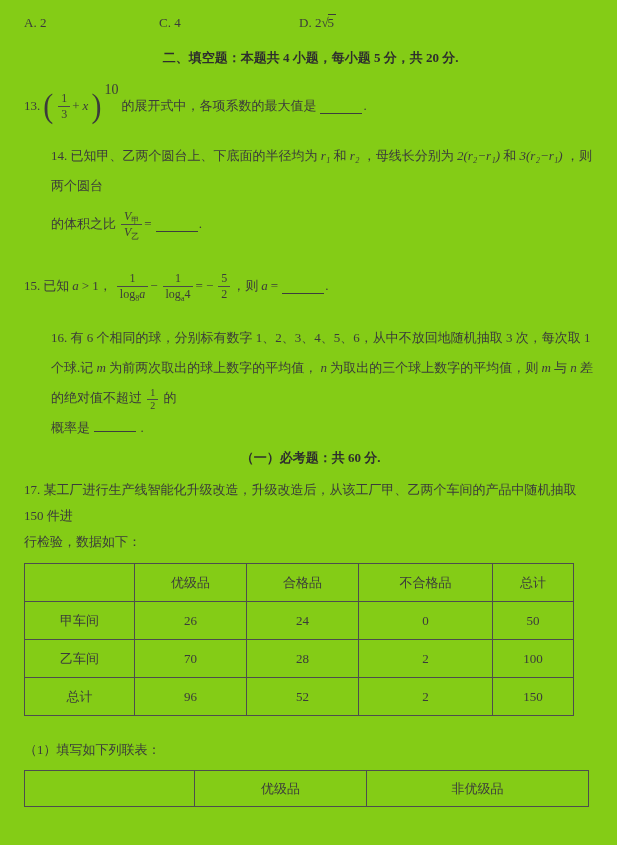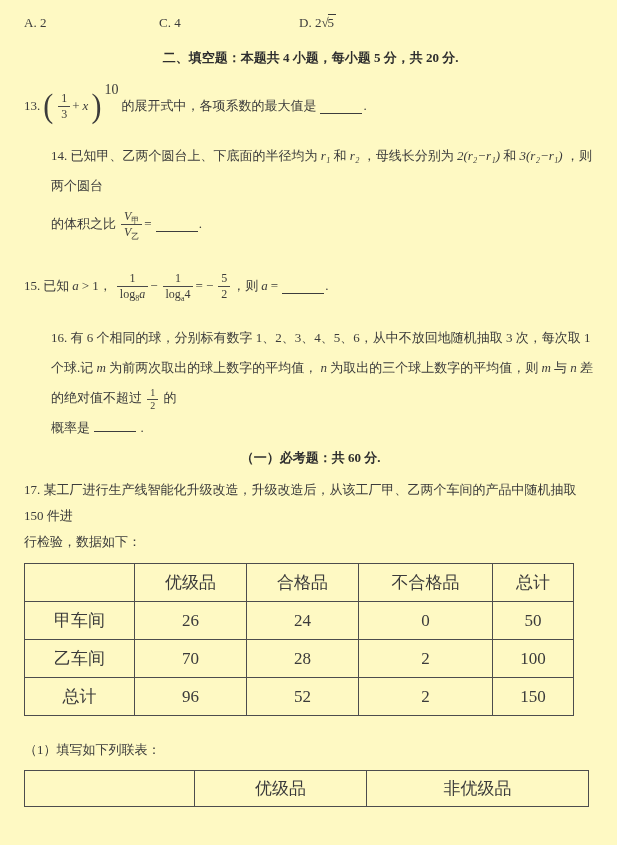--- a/index.html
+++ b/index.html
@@ -1,21 +1,21 @@
 <!DOCTYPE html>
 <html><head>
 <meta charset="utf-8">
 <style>
   html,body{margin:0;padding:0;background:#fbfbf9;}
   .page{
     position:relative;
     width:617px;height:845px;
     box-sizing:border-box;
     padding:6px 20px 0 24px;
-    background:#fef9c3;
+    background:#84cc16;
     color:#3b3b3b;
     font-family:"Liberation Serif","DejaVu Serif",serif;
     font-size:13px;
     overflow:hidden;
   }
   .opts{display:grid;grid-template-columns:135px 140px 138px 1fr;margin-top:8px;align-items:center;}
   .opt{display:inline-flex;align-items:center;}
   .h2{font-weight:bold;color:#2e2e2e;margin-top:18px;line-height:22px;text-align:center;}
   .fl{display:flex;align-items:center;flex-wrap:nowrap;}
   .fl > *{margin-right:3px;}
@@ -26,21 +26,21 @@
   .frac sub{font-size:8px;align-self:flex-end;margin-bottom:-2px;}
   .smallfrac{font-size:10px;line-height:1.2;}
   .bigp{font-size:30px;font-weight:400;line-height:1;transform:scaleY(1.12);color:#3b3b3b;}
   .exp{font-size:14px;align-self:flex-start;margin-top:-3px;}
   .mv{font-style:italic;}
   .blank{display:inline-block;width:42px;height:14px;border-bottom:1px solid #3d3d3d;vertical-align:baseline;margin:0 1px;}
   .sqrt-rad{border-top:1px solid #3b3b3b;padding:0 2px 0 0;}
   .sqrt-sign{margin-right:-1px;}
   sub.cjk{font-size:8px;}
   table{border-collapse:collapse;margin-top:8px;}
-  td{border:1px solid #4d4d4d;text-align:center;vertical-align:middle;font-size:17px;color:#3b3b3b;}
+  td{border:1px solid #4d4d4d;text-align:center;vertical-align:middle;font-size:13px;color:#3b3b3b;}
   .t1 td{height:35px;}
   .t2 td{height:33px;}
   .para{line-height:30px;}
   .para2{line-height:26px;}
   .mt14{margin-top:14px;margin-left:27px;}
   .mt16{margin-top:16px;}
   .mt22{margin-top:22px;}
   i{font-family:"Liberation Serif","DejaVu Serif",serif;}
 </style>
 </head>

